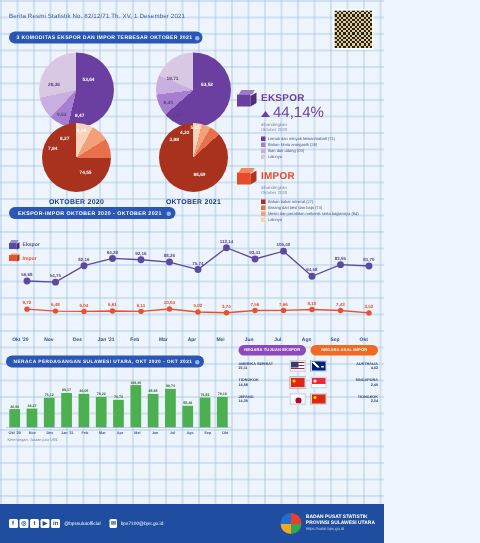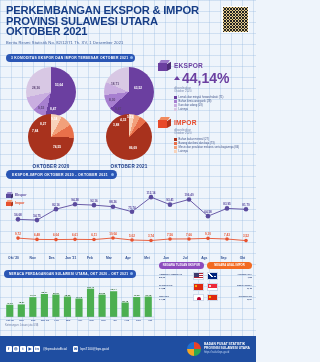--- a/index.html
+++ b/index.html
@@ -90,21 +90,21 @@
     background:#9b78c9;transform:skewX(-30deg);}
   .cube .front{position:absolute;top:3px;left:0;width:9px;height:8px;background:#6b3fa0;}
   .cube .side{position:absolute;top:3px;left:9px;width:3.5px;height:7px;
     background:#4e2d79;transform:skewY(-30deg);}
   .cube.orange .top{background:#f08a5d;}
   .cube.orange .front{background:#e84a2a;}
   .cube.orange .side{background:#b5331a;}
   .sum-title{ font-size:6.6px; font-weight:bold; color:#6b3fa0; letter-spacing:.2px;}
   .sum-title.imp{ color:#e84a2a; }
   .sum-pct{
-    font-size:14px; font-weight:bold; color:#6b3fa0;
+    font-size:10px; font-weight:normal; color:#6b3fa0;
     margin-left:16px; margin-top:-1px; display:flex; align-items:center; gap:2px;
   }
   .sum-pct.imp{ color:#e84a2a;}
   .arrow-up{width:0;height:0;border-left:3px solid transparent;border-right:3px solid transparent;border-bottom:4.5px solid #6b3fa0;}
   .arrow-dn{width:0;height:0;border-left:3px solid transparent;border-right:3px solid transparent;border-top:4.5px solid #e84a2a;}
   .sum-sub{ font-size:2.9px; color:#7a8ab0; margin-left:16px; line-height:3.4px; margin-top:1px;}
   .legend-list{ margin-top:2px; }
   .legend-row{ display:flex; align-items:flex-start; gap:2px; margin-bottom:.9px;}
   .sw{ width:2.6px;height:2.6px;flex:0 0 auto;margin-top:.5px;}
   .legend-row span{ font-size:2.7px; color:#41558a; line-height:3.1px;}
@@ -176,25 +176,20 @@
   .bps-txt .u{font-weight:normal;font-size:2.7px;color:#bcd3f3;}
 </style>
 </head>
 <body>
 
 <div class="grid-bg"></div>
 
 <div class="layer">
 
   <div class="header">
-    <div class="title">
-      <div>PERKEMBANGAN EKSPOR &amp; IMPOR</div>
-      <div>PROVINSI SULAWESI UTARA</div>
-      <div>OKTOBER 2021</div>
-    </div>
     <div class="subtitle">Berita Resmi Statistik No. 82/12/71 Th. XV, 1 Desember 2021</div>
     <div class="pill-banner">3 KOMODITAS EKSPOR DAN IMPOR TERBESAR OKTOBER 2021</div>
   </div>
   <div class="qr"></div>
 
   <div class="pie-area">
 
     <div class="pie-col" style="left:26px;top:1px;">
       <div class="pie" style="background:conic-gradient(#6b3fa0 0 53.64%, #a77fd0 53.64% 62.11%, #c9aee0 62.11% 71.64%, #d8c8e4 71.64% 100%);">
         <div class="slice-txt" style="left:29px;top:16px;">53,64</div>

